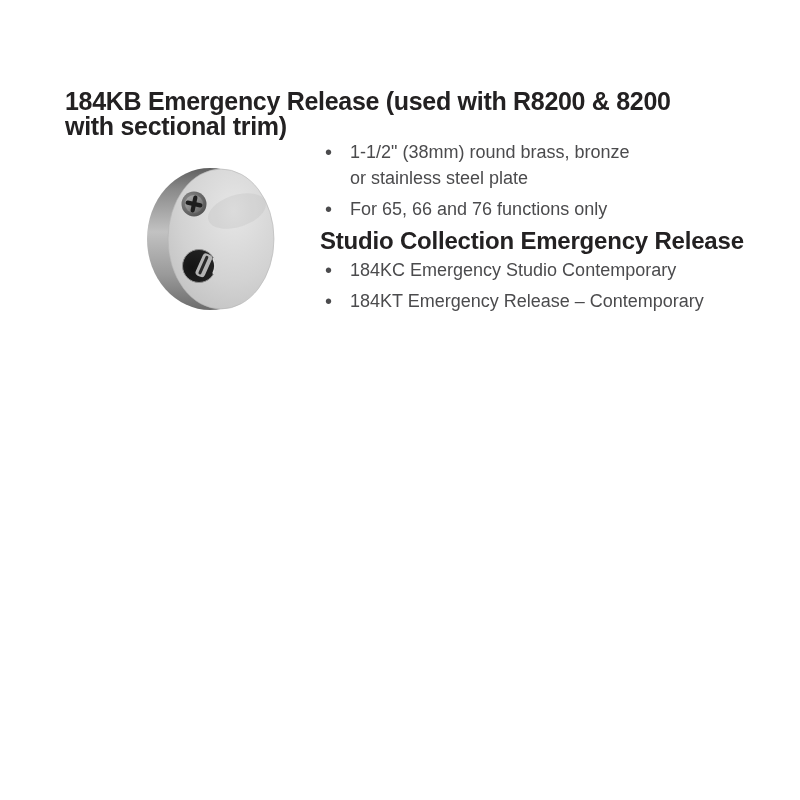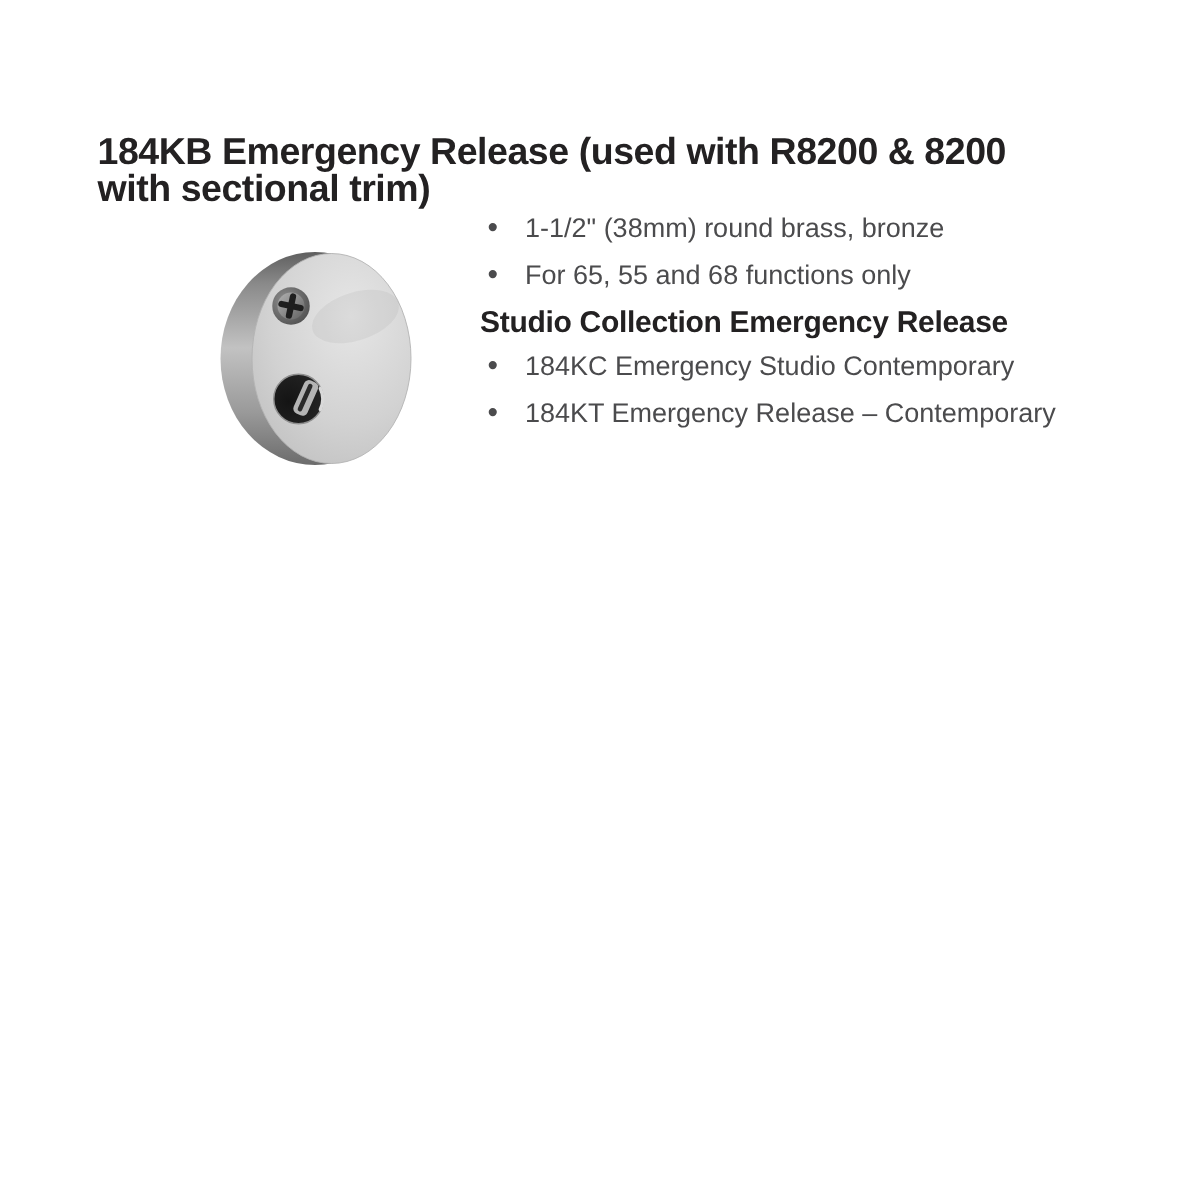--- a/index.html
+++ b/index.html
@@ -18,21 +18,21 @@
     position:absolute;left:320px;top:139px;width:440px;
     color:#4b4b4d;font-size:18px;
   }
   .details ul{list-style:none;margin:0;padding:0;}
   .details li{position:relative;padding-left:30px;line-height:26px;margin-bottom:5px;}
   .dot{
     position:absolute;left:5px;top:0;line-height:26px;font-size:20px;color:#4b4b4d;
   }
   .t span{display:block;}
   .subhead{
-    margin:3px 0 2px 0;font-size:20px;line-height:28px;font-weight:bold;
+    margin:3px 0 2px 0;font-size:24px;line-height:28px;font-weight:bold;
     color:#232122;letter-spacing:-0.2px;
   }
 </style>
 </head>
 <body>
 
 <div class="page">
 
   <h1 class="title">
     <span>184KB Emergency Release (used with R8200 &amp; 8200</span>
@@ -92,26 +92,27 @@
       </g>
     </svg>
   </div>
 
   <div class="details">
     <ul>
       <li>
         <span class="dot">•</span>
         <span class="t">
           <span>1-1/2" (38mm) round brass, bronze</span>
+          <span>or stainless steel plate</span>
         </span>
       </li>
       <li>
         <span class="dot">•</span>
         <span class="t">
-          <span>For 65, 55 and 68 functions only</span>
+          <span>For 65, 66 and 76 functions only</span>
           <span></span>
         </span>
       </li>
     </ul>
 
     <h2 class="subhead">Studio Collection Emergency Release</h2>
 
     <ul>
       <li>
         <span class="dot">•</span>

